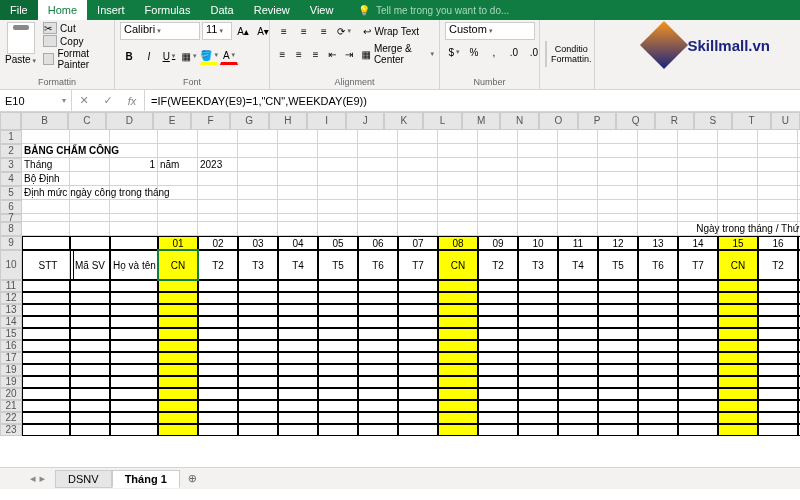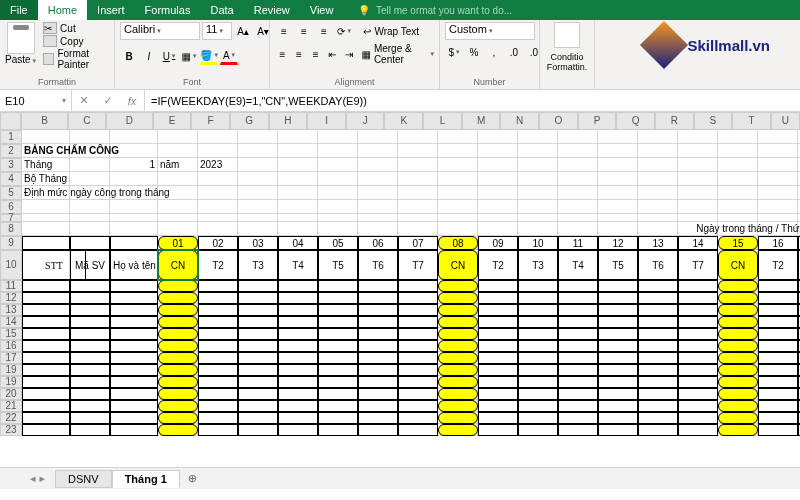--- a/index.html
+++ b/index.html
@@ -36,21 +36,21 @@
 .fb-input { flex:1; padding:2px 6px; font-size:11px; border:none; outline:none; }
 .grid-area { height:355px; overflow:hidden; background:#fff; position:relative; }
 .col-headers { display:flex; background:#e6e6e6; height:18px; position:sticky; top:0; }
 .corner { width:22px; background:#e6e6e6; border:1px solid #ccc; }
 .ch { border:1px solid #ccc; text-align:center; font-size:10px; color:#555; line-height:16px; background:#e6e6e6; }
 .grid-body { display:flex; }
 .row-headers { display:flex; flex-direction:column; }
 .rh { width:22px; background:#e6e6e6; border:1px solid #ccc; text-align:center; font-size:10px; color:#555; }
 .cells { position:relative; }
 .cell { position:absolute; border-right:1px solid #d4d4d4; border-bottom:1px solid #d4d4d4; font-size:10px; padding:1px 2px; overflow:hidden; white-space:nowrap; }
-.yellow { background:#ffff00;border-radius:6px; }
+.yellow { background:#ffff00; }
 .bordered { border:1px solid #000; }
 .center  { text-align:center; }
 .active-cell { outline:2px solid #107c41; outline-offset:-1px; }
 .sheet-tabs { height:22px; background:#f3f2f1; border-top:1px solid #d4d4d4; display:flex; align-items:center; padding-left:30px; gap:0; }
 .stab { padding:2px 12px; font-size:11px; border:1px solid #ccc; background:#e6e6e6; cursor:pointer; }
 .stab.active { background:#fff; font-weight:bold; border-bottom-color:#fff; }
 .stab-add { padding:2px 8px; cursor:pointer; color:#666; }
 .dd::after { content:'▾'; font-size:7px; margin-left:2px; color:#666; }
 </style>
 </head>
@@ -59,21 +59,21 @@
 <div class="titlebar">
   <div class="tab file">File</div>
   <div class="tab active">Home</div>
   <div class="tab">Insert</div>
   <div class="tab">Formulas</div>
   <div class="tab">Data</div>
   <div class="tab">Review</div>
   <div class="tab">View</div>
   <div class="tell">
       <span>💡</span>
-      <span>Tell me ormat you want to do...</span>
+      <span>Tell me trong you want to do...</span>
     </div>
 </div>
 
 <div class="ribbon">
   <div class="rgroup" style="width:115px">
     <div class="content">
       <div class="paste">
         <div class="paste-icon"></div>
         <span class="dd" style="font-size:10px">Paste</span>
       </div>
@@ -150,21 +150,21 @@
         <span class="btn-sq">%</span>
         <span class="btn-sq">,</span>
         <span class="btn-sq">.0</span>
         <span class="btn-sq">.0</span>
       </div>
     </div>
     <div class="label">Number</div>
   </div>
 
   <div class="rgroup" style="width:55px">
-    <div class="content" style="flex-direction:column;align-items:center">
+    <div class="content" style="flex-direction:row;align-items:center">
       <div style="width:26px;height:26px;border:1px solid #ccc;background:#fff"></div>
       <div style="font-size:9px;text-align:center">Conditio Formattin.</div>
     </div>
     <div class="label"> </div>
   </div>
 
   <div class="logo-area">
     <div class="logo-dia"></div>
     <div class="logo-txt">Skillmall.vn</div>
   </div>
@@ -692,24 +692,24 @@
         <div class="cell " style="left: 616px; top: 294px; width: 40px; height: 12px; line-height: 10px;"></div>
         <div class="cell " style="left: 656px; top: 294px; width: 40px; height: 12px; line-height: 10px;"></div>
         <div class="cell " style="left: 696px; top: 294px; width: 40px; height: 12px; line-height: 10px;"></div>
         <div class="cell " style="left: 736px; top: 294px; width: 40px; height: 12px; line-height: 10px;"></div>
         <div class="cell " style="left: 776px; top: 294px; width: 30px; height: 12px; line-height: 10px;"></div>
         <div class="cell " style="left: 0px; top: 14px; width: 136px; height: 14px; line-height: 12px; font-weight: bold;">BẢNG CHẤM CÔNG</div>
         <div class="cell " style="left: 0px; top: 28px; width: 48px; height: 14px; line-height: 12px;">Tháng</div>
         <div class="cell " style="left: 88px; top: 28px; width: 48px; height: 14px; line-height: 12px; text-align: right;">1</div>
         <div class="cell " style="left: 136px; top: 28px; width: 40px; height: 14px; line-height: 12px;">năm</div>
         <div class="cell " style="left: 176px; top: 28px; width: 40px; height: 14px; line-height: 12px;">2023</div>
-        <div class="cell " style="left: 0px; top: 42px; width: 88px; height: 14px; line-height: 12px;">Bộ Tháng</div>
+        <div class="cell " style="left: 0px; top: 42px; width: 88px; height: 14px; line-height: 12px;">Bộ Định</div>
         <div class="cell " style="left: 0px; top: 56px; width: 176px; height: 14px; line-height: 12px;">Định mức ngày công trong tháng</div>
         <div class="cell " style="left: 576px; top: 92px; width: 230px; height: 14px; line-height: 12px; text-align: right;">Ngày trong tháng / Thứ trong</div>
-        <div class="cell bordered center" style="left: 0px; top: 120px; width: 64px; height: 30px; line-height: 28px; font-family: Liberation Serif, serif;">STT</div>
+        <div class="cell bordered center" style="left: 0px; top: 120px; width: 52px; height: 30px; line-height: 28px;">STT</div>
         <div class="cell bordered center" style="left: 48px; top: 120px; width: 40px; height: 30px; line-height: 28px;">Mã SV</div>
         <div class="cell bordered center" style="left: 88px; top: 120px; width: 48px; height: 30px; line-height: 28px;">Họ và tên</div>
         <div class="cell bordered center yellow" style="left: 136px; top: 106px; width: 40px; height: 14px; line-height: 12px;">01</div>
         <div class="cell bordered center yellow" style="left: 136px; top: 120px; width: 40px; height: 30px; line-height: 28px;">CN</div>
         <div class="cell bordered center" style="left: 176px; top: 106px; width: 40px; height: 14px; line-height: 12px;">02</div>
         <div class="cell bordered center" style="left: 176px; top: 120px; width: 40px; height: 30px; line-height: 28px;">T2</div>
         <div class="cell bordered center" style="left: 216px; top: 106px; width: 40px; height: 14px; line-height: 12px;">03</div>
         <div class="cell bordered center" style="left: 216px; top: 120px; width: 40px; height: 30px; line-height: 28px;">T3</div>
         <div class="cell bordered center" style="left: 256px; top: 106px; width: 40px; height: 14px; line-height: 12px;">04</div>
         <div class="cell bordered center" style="left: 256px; top: 120px; width: 40px; height: 30px; line-height: 28px;">T4</div>

